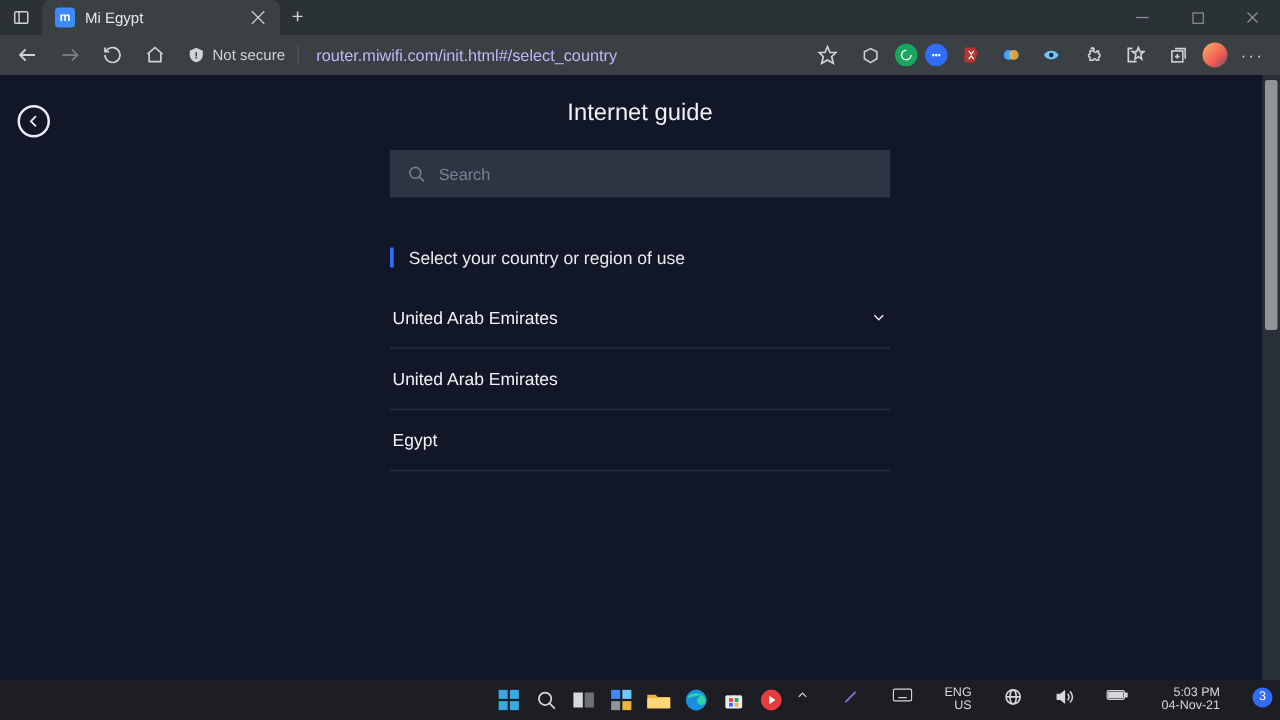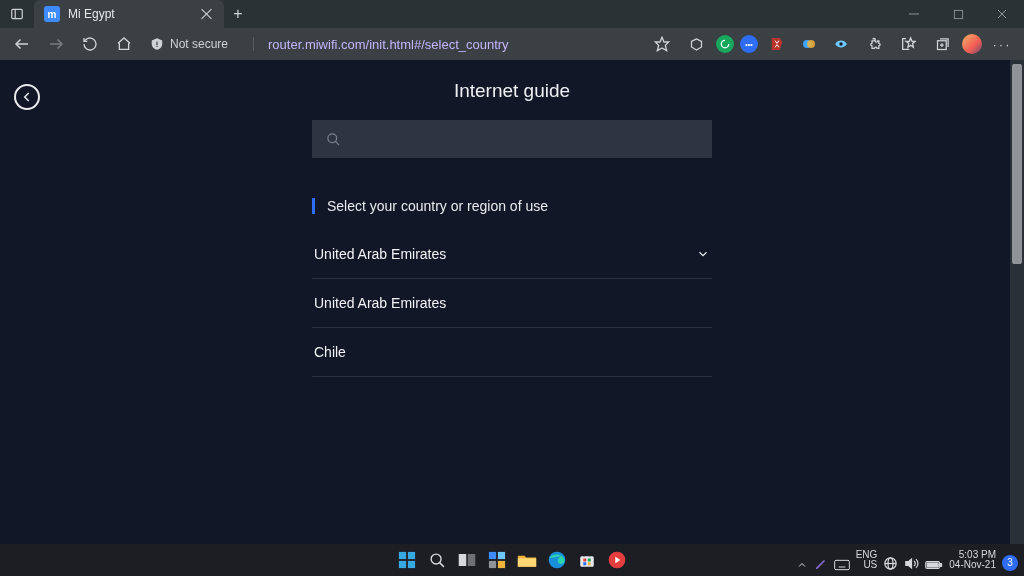--- a/index.html
+++ b/index.html
@@ -40,21 +40,21 @@
 
   .addrbar{
     height:32px; background:#3a4043; display:flex; align-items:center; gap:6px;
     padding:0 8px; color:#cfd3d6; font-size:13px;
   }
   .ic{width:28px;height:28px;display:flex;align-items:center;justify-content:center;color:#cfd3d6;}
   .ic svg{stroke:#cfd3d6;}
   .ic.dis{opacity:.4;}
   .secure{
     display:flex;align-items:center;gap:6px;font-size:12px;
-    padding-right:25px;border-right:1px solid #555a5d;margin-left:6px;
+    padding-right:10px;border-right:1px solid #555a5d;margin-left:6px;
   }
   .urlfield{
     flex:1 1 auto; color:#c4b5fd; font-size:13px; padding:0 8px;
     white-space:nowrap; overflow:hidden;
   }
   .ext{width:26px;height:26px;display:flex;align-items:center;justify-content:center;font-size:14px;}
   .ext.round{border-radius:50%}
   .avatar{width:20px;height:20px;border-radius:50%;background:linear-gradient(135deg,#f7b267,#f25c54 60%,#6b4e71);}
 
   
@@ -110,21 +110,21 @@
   .taskbar{
     height:32px;background:#1c1e24;display:flex;align-items:center;
     color:#d6d8dc;font-size:11px;position:relative;
   }
   .taskcenter{
     position:absolute;left:50%;transform:translateX(-50%);
     display:flex;gap:6px;align-items:center;
   }
   .tile{width:24px;height:24px;border-radius:4px;display:flex;align-items:center;justify-content:center;}
   .tray{
-    position:absolute;right:6px;display:flex;align-items:flex-end;gap:6px;
+    position:absolute;right:6px;display:flex;align-items:flex-start;gap:26px;
   }
   .tray .stack{display:flex;flex-direction:column;line-height:1.05;align-items:flex-end;font-size:10px;}
   .badge{
     width:16px;height:16px;border-radius:50%;background:#2f6df6;display:flex;
     align-items:center;justify-content:center;color:#fff;font-size:10px;
   }
 </style>
 </head>
 <body>
 
@@ -265,36 +265,37 @@
   </div>
 
   <div class="content">
     <div class="ptitle">Internet guide</div>
 
     <div class="searchbox">
       <svg width="15" height="15" viewBox="0 0 24 24" fill="none" stroke="#7b8191" stroke-width="2">
           <circle cx="10" cy="10" r="7"></circle>
           <line x1="21" y1="21" x2="15" y2="15"></line>
         </svg>
+      <input type="text" placeholder="Search" style="">
     </div>
 
     <div class="section-h">
       <span class="bar"></span>
       <span>Select your country or region of use</span>
     </div>
 
     <div class="sel">
       <span>United Arab Emirates</span>
       <svg class="chev" viewBox="0 0 24 24" fill="none" stroke="#e9ebef" stroke-width="2">
           <polyline points="6 9 12 15 18 9"></polyline>
         </svg>
     </div>
 
     <div class="opt"><span>United Arab Emirates</span></div>
-    <div class="opt"><span>Chile</span></div>
+    <div class="opt"><span>Egypt</span></div>
   </div>
 </div>
 
 <div class="taskbar">
   <div class="taskcenter">
     <div class="tile">
       <svg width="18" height="18" viewBox="0 0 20 20">
           <rect x="1" y="1" width="8" height="8" fill="#36a9e1"></rect>
           <rect x="11" y="1" width="8" height="8" fill="#36a9e1"></rect>
           <rect x="1" y="11" width="8" height="8" fill="#36a9e1"></rect>

